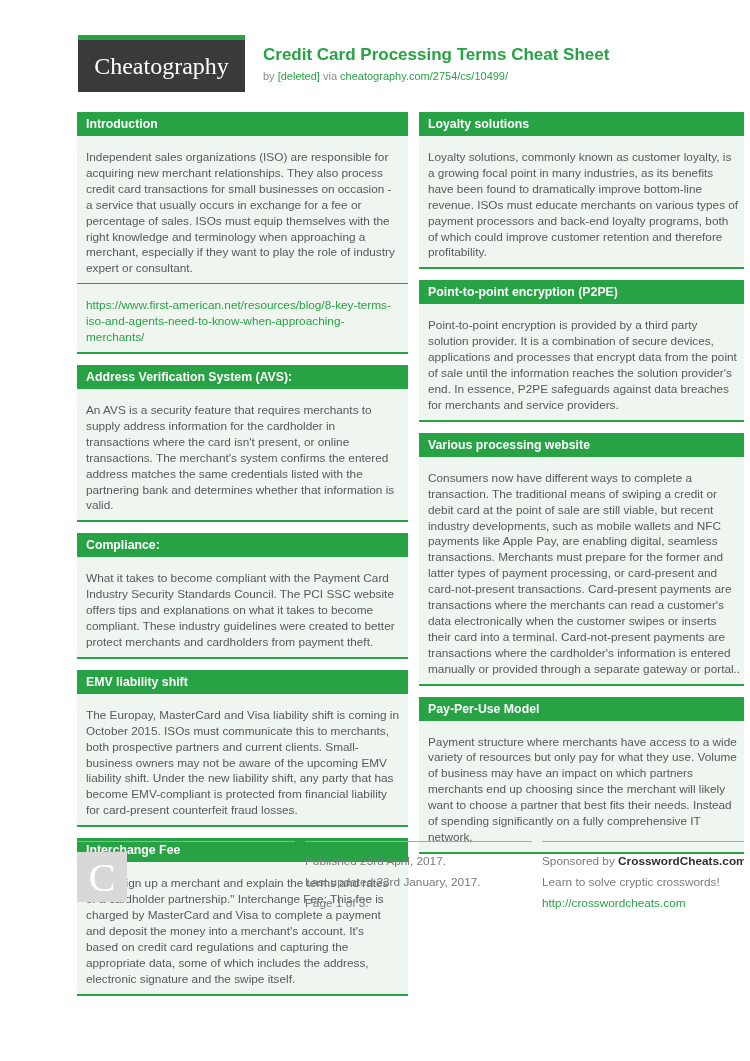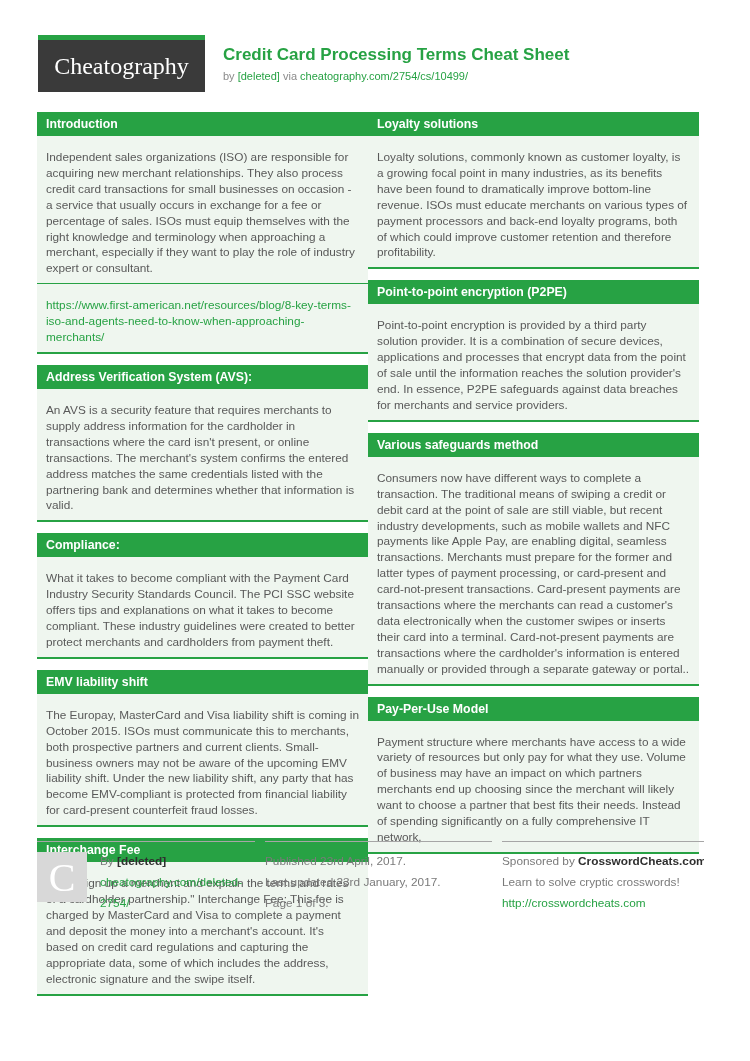--- a/index.html
+++ b/index.html
@@ -1,32 +1,32 @@
 <!DOCTYPE html>
 <html style="--green: #27A244;"><head>
 <meta charset="utf-8">
 <style>
   :root { --green:#27A244; --cardbg:#EFF6EF; --body:#595959; --gray:#7A7A7A; }
   html,body { margin:0; padding:0; background:#fff; }
   .page { position:relative; width:704px; height:1061px; background:#fff;
-          font-family:"Liberation Sans",sans-serif; overflow:hidden; }
+          font-family:"Liberation Sans",sans-serif; overflow:hidden;margin-left:40px; }
 
   
   .masthead { position:absolute; left:38px; top:35px; display:flex; }
   .logo-box { width:167px; height:52px; background:#3A3A3A; border-top:5px solid var(--green);
               color:#fff; font-family:"Liberation Serif",serif; font-size:24px;
               display:flex; align-items:center; justify-content:center; }
   .head-text { margin-left:18px; padding-top:10px; }
   .doc-title { color:var(--green); font-size:17px; font-weight:700; margin:0 0 5px; }
   .byline { font-size:11px; color:#8B8B8B; }
   .green { color:var(--green); }
 
   
   .content { position:absolute; left:37px; top:112px; width:673px;
-             display:flex; align-items:flex-start; }
+             display:flex; gap:11px; align-items:flex-start; }
   .col { width:331px; }
   .card { background:var(--cardbg); border-bottom:2px solid var(--green); margin-bottom:11px; }
   .card-h { background:var(--green); color:#fff; font-size:12.3px; font-weight:700;
             padding:5px 9px; }
   .cell { font-size:11.8px; line-height:15.9px; color:var(--body); padding:14px 9px 6px; }
   .cell + .cell { border-top:1px solid var(--green); }
   .cell.link { color:var(--green); overflow-wrap:anywhere; }
 
   
   .footer { position:absolute; left:37px; top:841px; width:673px;
@@ -87,39 +87,34 @@
     <div class="col">
         <section class="card">
           <div class="card-h">Loyalty solutions</div>
           <div class="cell">Loyalty solutions, commonly known as customer loyalty, is a growing focal point in many industries, as its benefits have been found to dramatically improve bottom-line revenue. ISOs must educate merchants on various types of payment processors and back-end loyalty programs, both of which could improve customer retention and therefore profitability.</div>
         </section>
         <section class="card">
           <div class="card-h">Point-to-point encryption (P2PE)</div>
           <div class="cell">Point-to-point encryption is provided by a third party solution provider. It is a combination of secure devices, applications and processes that encrypt data from the point of sale until the information reaches the solution provider's end. In essence, P2PE safeguards against data breaches for merchants and service providers.</div>
         </section>
         <section class="card">
-          <div class="card-h">Various safeguards method</div>
+          <div class="card-h">Various processing website</div>
           <div class="cell">Consumers now have different ways to complete a transaction. The traditional means of swiping a credit or debit card at the point of sale are still viable, but recent industry developments, such as mobile wallets and NFC payments like Apple Pay, are enabling digital, seamless transactions. Merchants must prepare for the former and latter types of payment processing, or card-present and card-not-present transactions. Card-present payments are transactions where the merchants can read a customer's data electronically when the customer swipes or inserts their card into a terminal. Card-not-present payments are transactions where the cardholder's information is entered manually or provided through a separate gateway or portal..</div>
         </section>
         <section class="card">
           <div class="card-h">Pay-Per-Use Model</div>
           <div class="cell">Payment structure where merchants have access to a wide variety of resources but only pay for what they use. Volume of business may have an impact on which partners merchants end up choosing since the merchant will likely want to choose a partner that best fits their needs. Instead of spending significantly on a fully comprehensive IT network,</div>
         </section>
       </div>
   </div>
 
   <div class="footer">
     <div class="fcol first">
       <div class="avatar">
         <span>C</span>
-      </div>
-      <div>
-        <span>By</span>
-        <span class="bold-dark">[deleted]</span>
-        <span class="flink">cheatography.com/deleted-2754/</span>
       </div>
     </div>
     <div class="fcol">
       <div>Published 23rd April, 2017.</div>
       <div>Last updated 23rd January, 2017.</div>
       <div>Page 1 of 3.</div>
     </div>
     <div class="fcol">
       <div>
         <span>Sponsored by</span>

